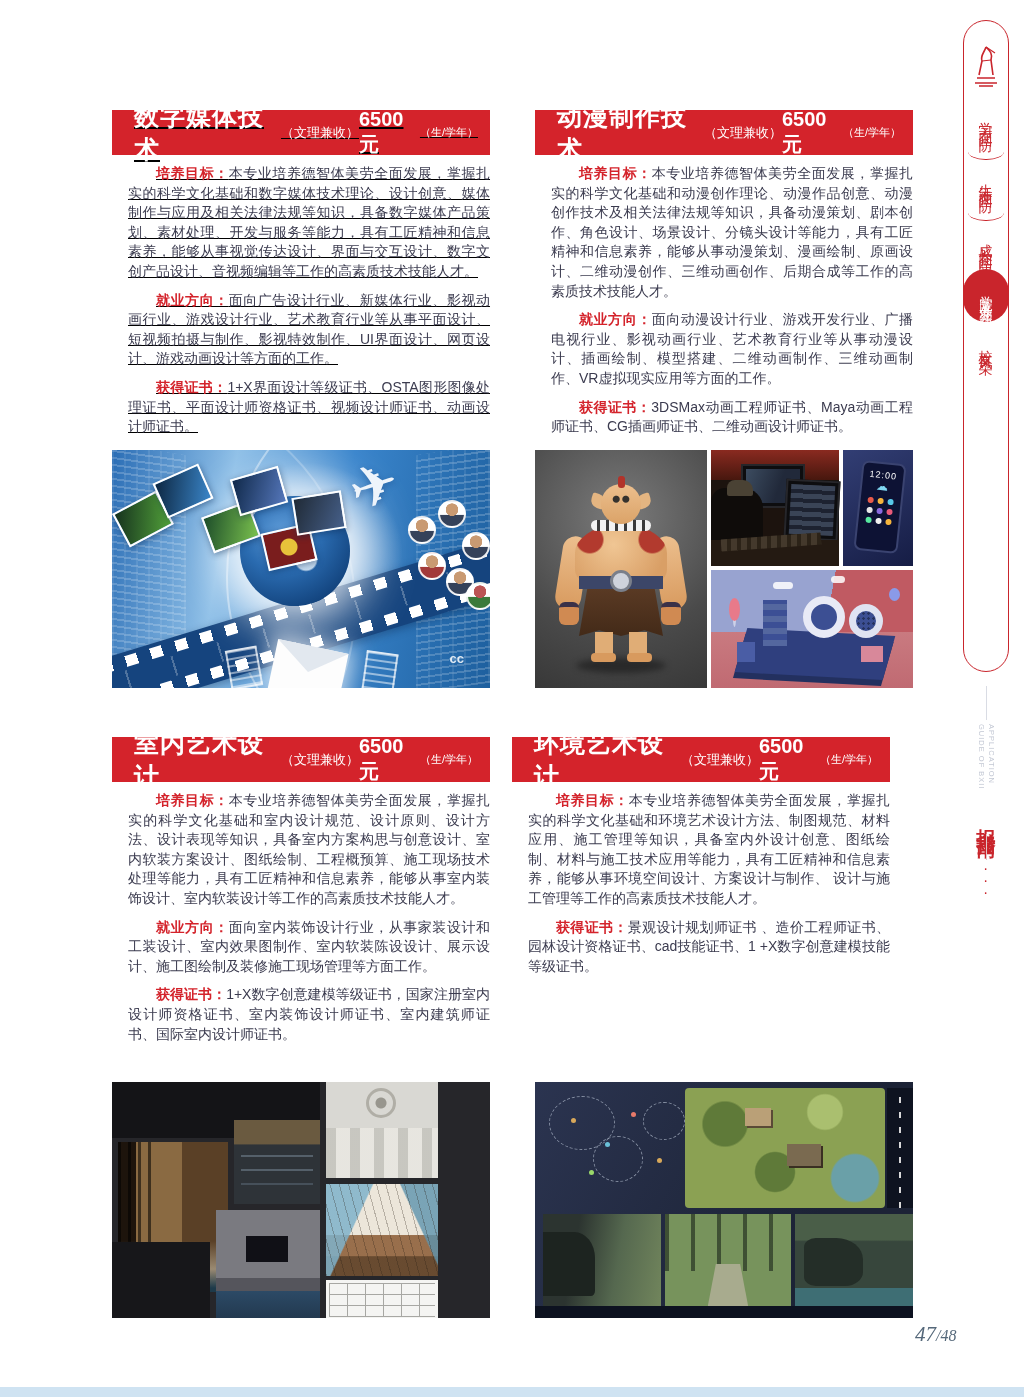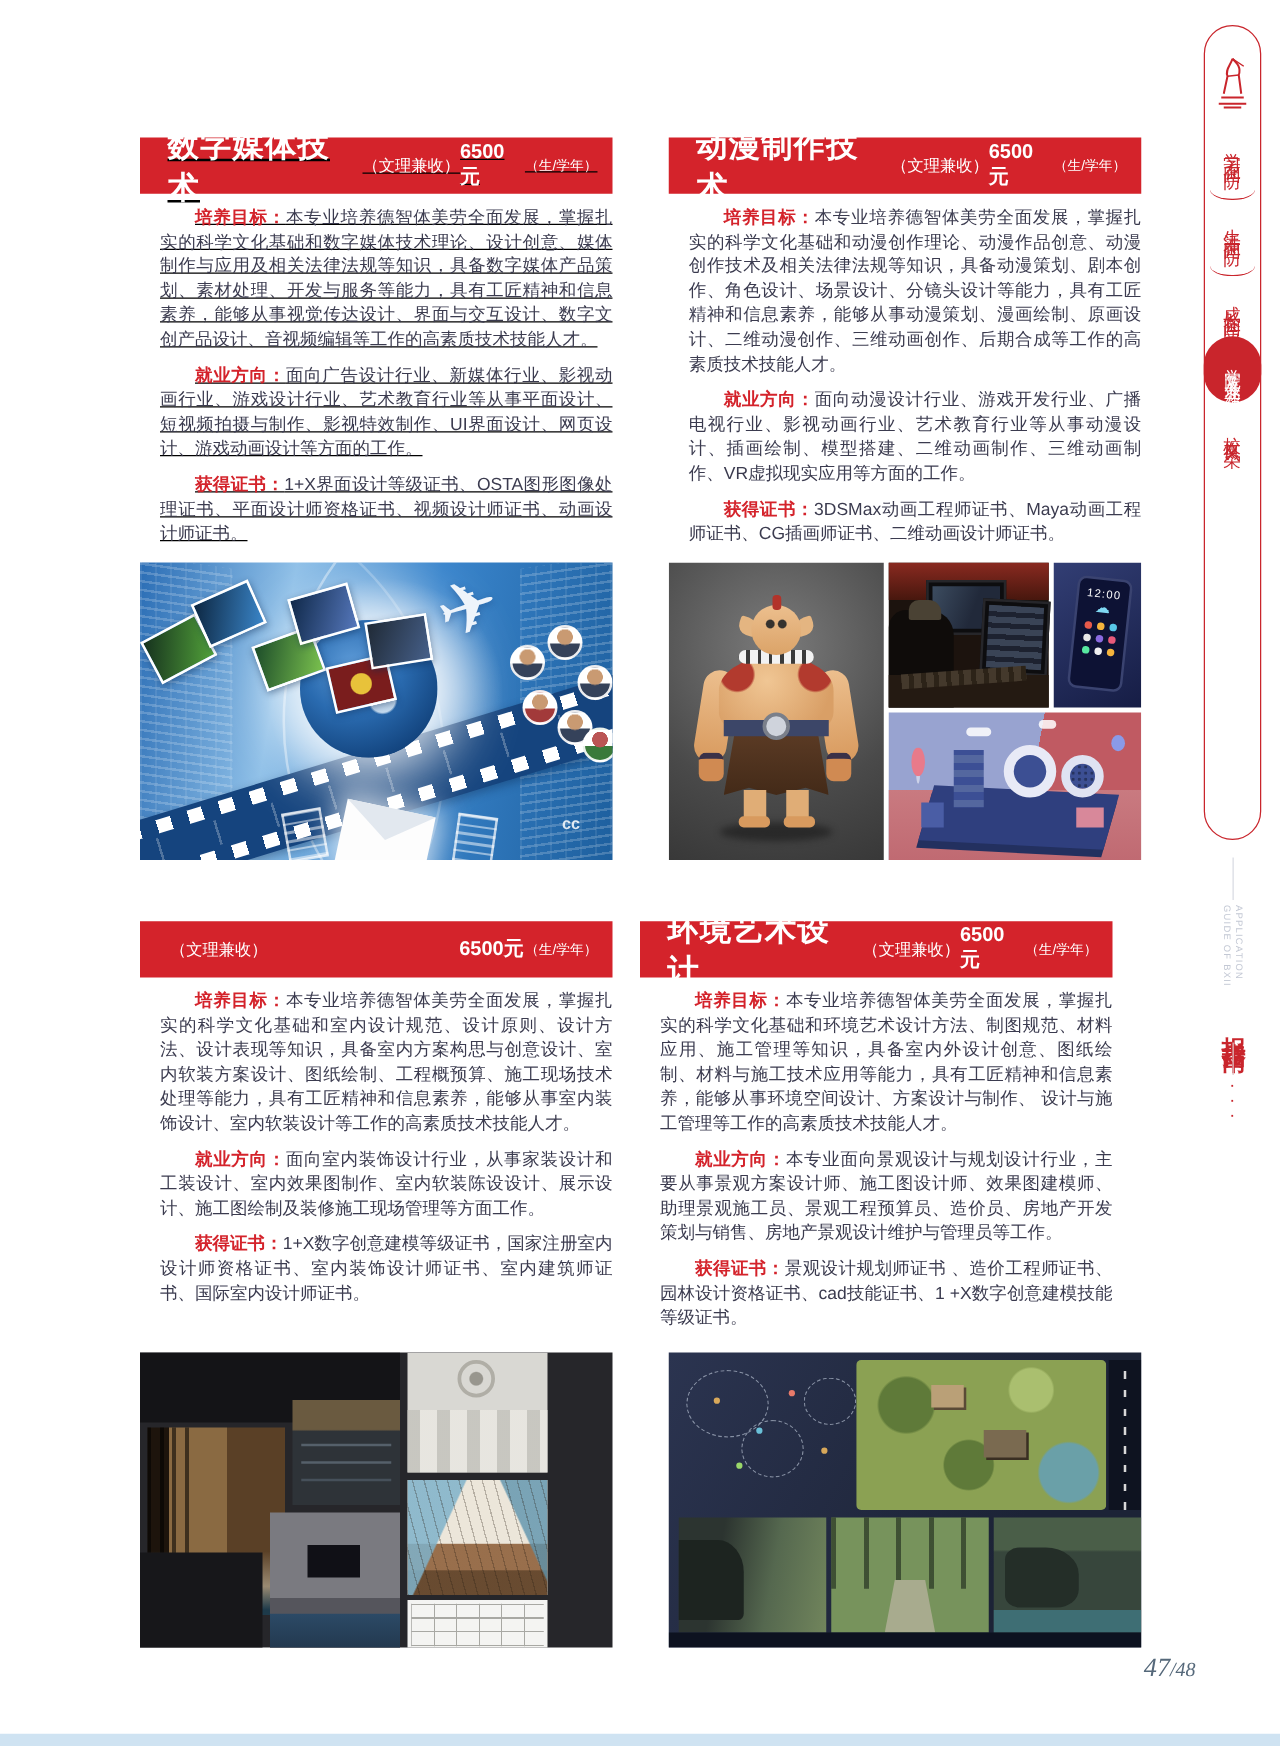--- a/index.html
+++ b/index.html
@@ -4,21 +4,21 @@
 <style>
   html,body{margin:0;padding:0;background:#fff;}
   #page{position:relative;width:1024px;height:1397px;background:#ffffff;margin:0 auto;overflow:hidden;
         font-family:"Liberation Sans","DejaVu Sans",sans-serif;}
   
   .major{position:absolute;width:378px;}
   .bar{height:45px;background:#d4232b;display:flex;align-items:center;color:#fff;padding:0 12px 0 22px;box-sizing:border-box;}
   .bar .t{font-size:25px;font-weight:bold;letter-spacing:1px;}
   .bar .s{font-size:13px;margin-left:2px;white-space:nowrap;}
   .bar .sp{flex:1;}
-  .bar .f{font-size:16px;font-weight:bold;}
+  .bar .f{font-size:20px;font-weight:bold;}
   .bar .u{font-size:11px;margin-left:1px;white-space:nowrap;}
   .para{margin:9px 0 0 16px;font-size:14px;line-height:1.40;color:#3b3b4f;text-align:justify;text-indent:2em;}
   .lbl{color:#d4232b;font-weight:bold;}
   
   .img{position:absolute;width:378px;overflow:hidden;}
   
   #i1{background:linear-gradient(100deg,#2a6db5 0%,#8fc0e8 30%,#3a85cc 58%,#1d5f9e 100%);}
   .dm-glow{position:absolute;inset:0;background:radial-gradient(circle at 52% 45%,rgba(255,255,255,.95),rgba(255,255,255,0) 40%);}
   .dm-arc{position:absolute;border-radius:50%;border:2px solid rgba(255,255,255,.4);}
   .a1{width:430px;height:430px;right:-170px;top:-90px;}
@@ -324,40 +324,40 @@
       <div class="ring2"></div>
       <div class="blockA"></div>
       <div class="blockB"></div>
       <div class="balloon ba1"></div>
       <div class="balloon ba2"></div>
     </div>
   </div>
 
   <section class="major" style="left:112px;top:737px;">
     <header class="bar">
+      <span class="t">室内艺术设计</span>
       <span class="s">（文理兼收）</span>
       <span class="sp"></span>
       <span class="f">6500元</span>
       <span class="u">（生/学年）</span>
     </header>
     <p class="para"><b class="lbl">培养目标：</b><span>本专业培养德智体美劳全面发展，掌握扎实的科学文化基础和室内设计规范、设计原则、设计方法、设计表现等知识，具备室内方案构思与创意设计、室内软装方案设计、图纸绘制、工程概预算、施工现场技术处理等能力，具有工匠精神和信息素养，能够从事室内装饰设计、室内软装设计等工作的高素质技术技能人才。</span></p>
     <p class="para"><b class="lbl">就业方向：</b><span>面向室内装饰设计行业，从事家装设计和工装设计、室内效果图制作、室内软装陈设设计、展示设计、施工图绘制及装修施工现场管理等方面工作。</span></p>
     <p class="para"><b class="lbl">获得证书：</b><span>1+X数字创意建模等级证书，国家注册室内设计师资格证书、室内装饰设计师证书、室内建筑师证书、国际室内设计师证书。</span></p>
   </section>
 
   <section class="major" style="left:512px;top:737px;">
     <header class="bar">
       <span class="t">环境艺术设计</span>
       <span class="s">（文理兼收）</span>
       <span class="sp"></span>
       <span class="f">6500元</span>
       <span class="u">（生/学年）</span>
     </header>
     <p class="para"><b class="lbl">培养目标：</b><span>本专业培养德智体美劳全面发展，掌握扎实的科学文化基础和环境艺术设计方法、制图规范、材料应用、施工管理等知识，具备室内外设计创意、图纸绘制、材料与施工技术应用等能力，具有工匠精神和信息素养，能够从事环境空间设计、方案设计与制作、 设计与施工管理等工作的高素质技术技能人才。</span></p>
-    <p class="para"><b class="lbl">就业方向：</b><span>本专业面向景观设计与规划设计行业，主要从事景观方案设计师、施工图设计师、效果图建模师、助理景观施工员、景观工程预算员、造价员、房地产开发策划与销售、房地产景观设计维护与管理员等工作。</span></p>
     <p class="para"><b class="lbl">获得证书：</b><span>景观设计规划师证书 、造价工程师证书、园林设计资格证书、cad技能证书、1 +X数字创意建模技能等级证书。</span></p>
   </section>
 
   <div class="img" id="i3" style="left:112px;top:1082px;height:236px;">
     <div class="it it-topblack"></div>
     <div class="it it-a"></div>
     <div class="it it-b"></div>
     <div class="it it-e"></div>
     <div class="it it-g"></div>
     <div class="it it-c"></div>

